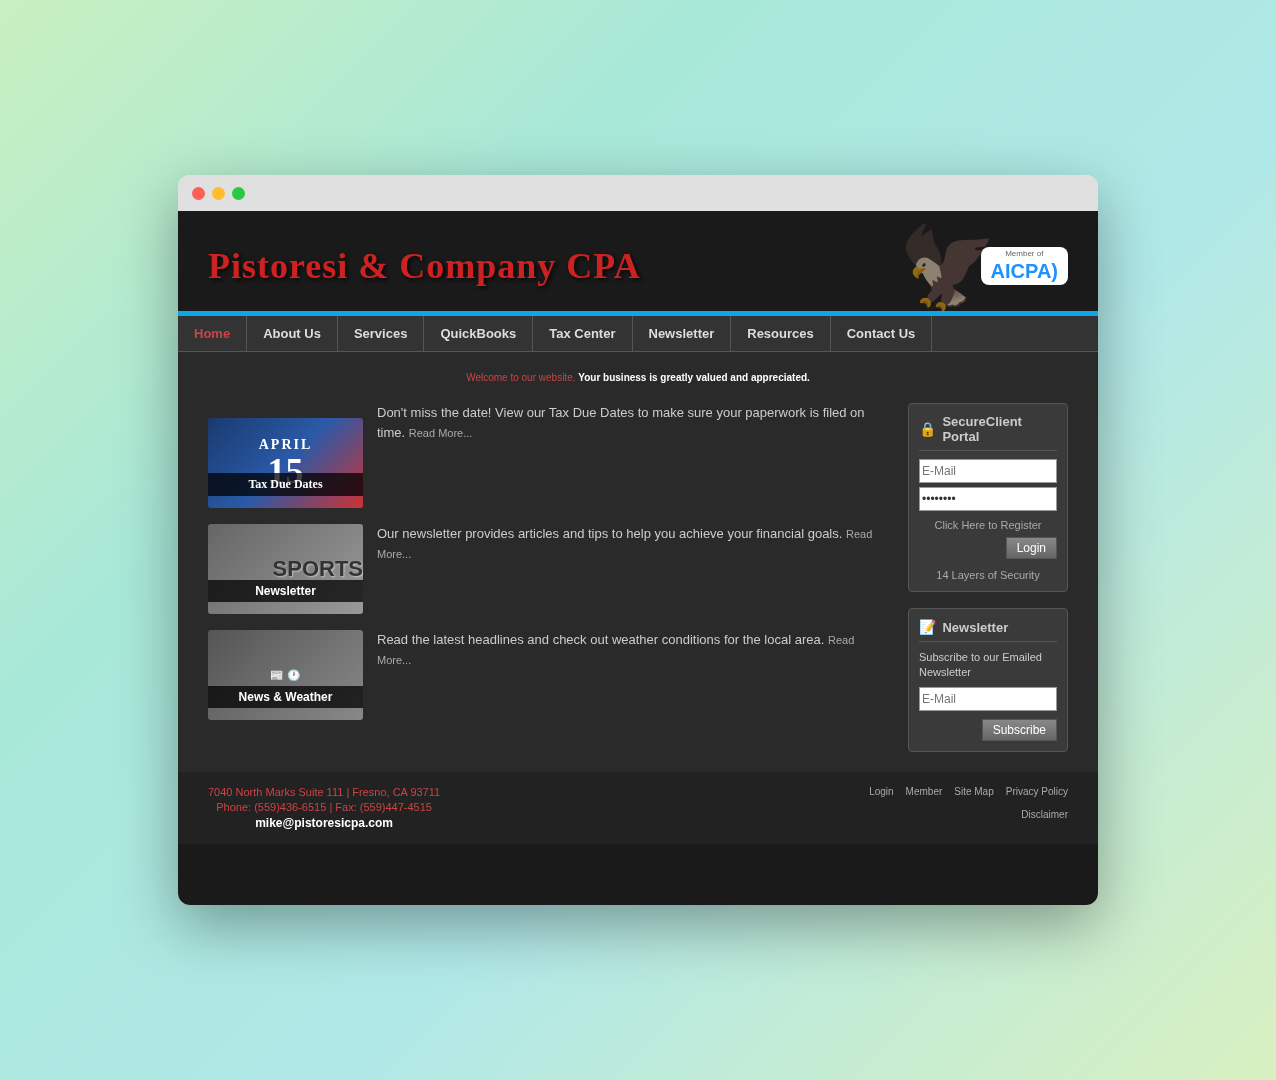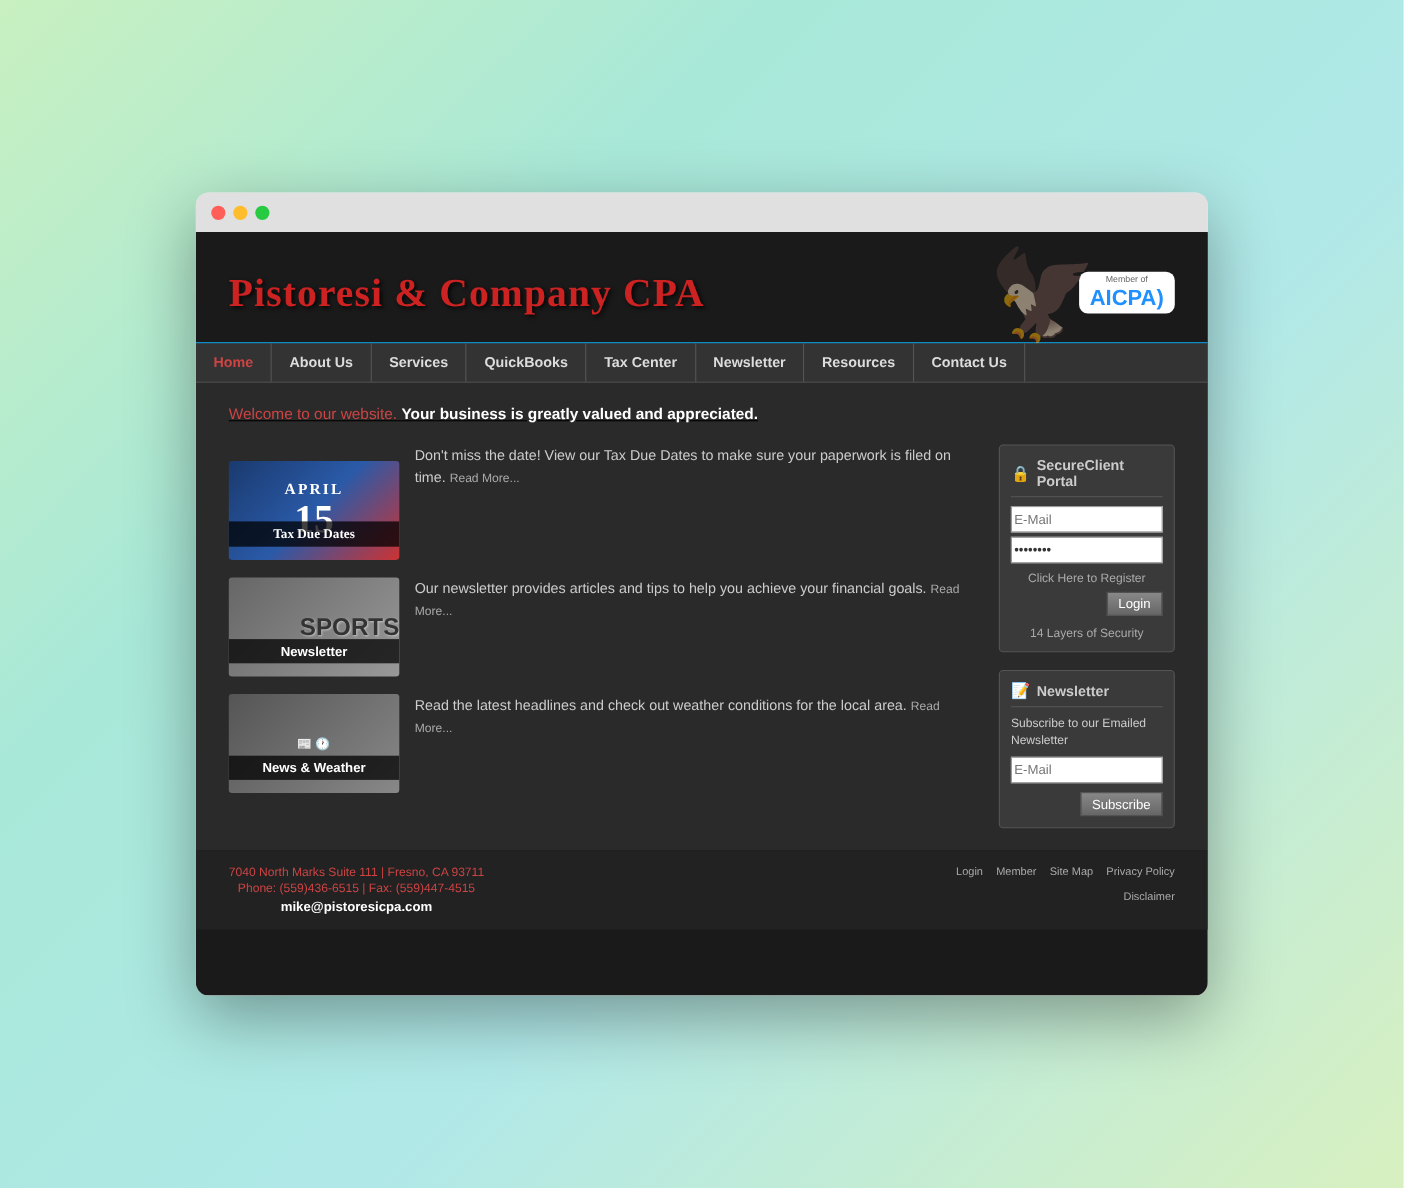--- a/index.html
+++ b/index.html
@@ -91,21 +91,21 @@
     .aicpa-logo-text {
       font-size: 20px;
       font-weight: bold;
       color: #1e90ff;
     }
     
     .site-nav {
       background: #333333;
       display: flex;
       align-items: stretch;
-      border-top: 1px solid #0ea5e9;
+      border-top: 5px solid #0ea5e9;
       border-bottom: 1px solid #555;
     }
     .nav-item {
       padding: 10px 16px;
       color: #dddddd;
       font-size: 13px;
       font-weight: bold;
       cursor: pointer;
       text-decoration: none;
       display: flex;
@@ -114,23 +114,23 @@
       white-space: nowrap;
     }
     .nav-item.active { color: #cc4444; }
     
     .main-content {
       background: #2a2a2a;
       padding: 20px 30px;
       min-height: 400px;
     }
     .welcome-text {
+      text-align: center;
       margin-bottom: 20px;
-      font-size: 14px;
-      text-decoration: underline;
+      font-size: 10px;
     }
     .welcome-text .red { color: #cc4444; }
     .welcome-text .white { color: #ffffff; font-weight: bold; }
     .content-area {
       display: flex;
       gap: 20px;
     }
     .content-left {
       flex: 1;
       display: flex;

